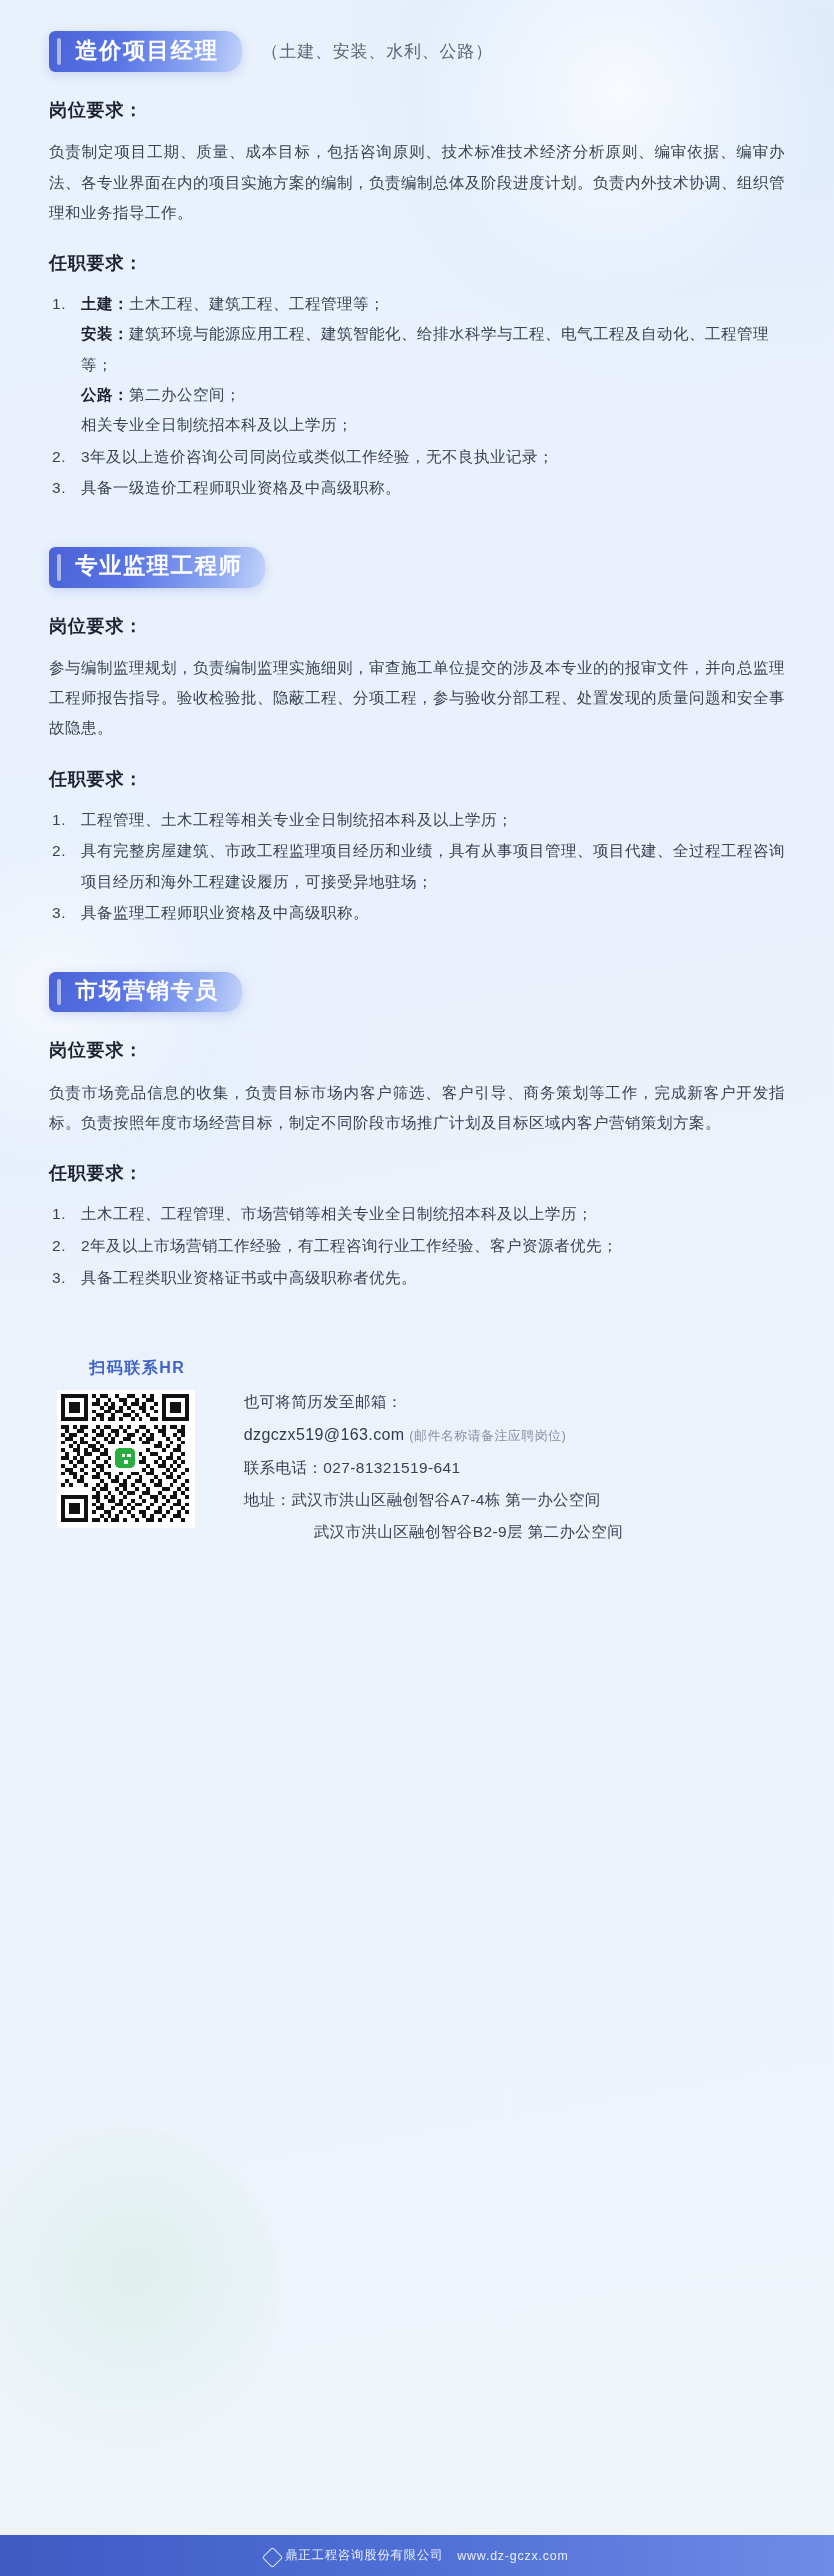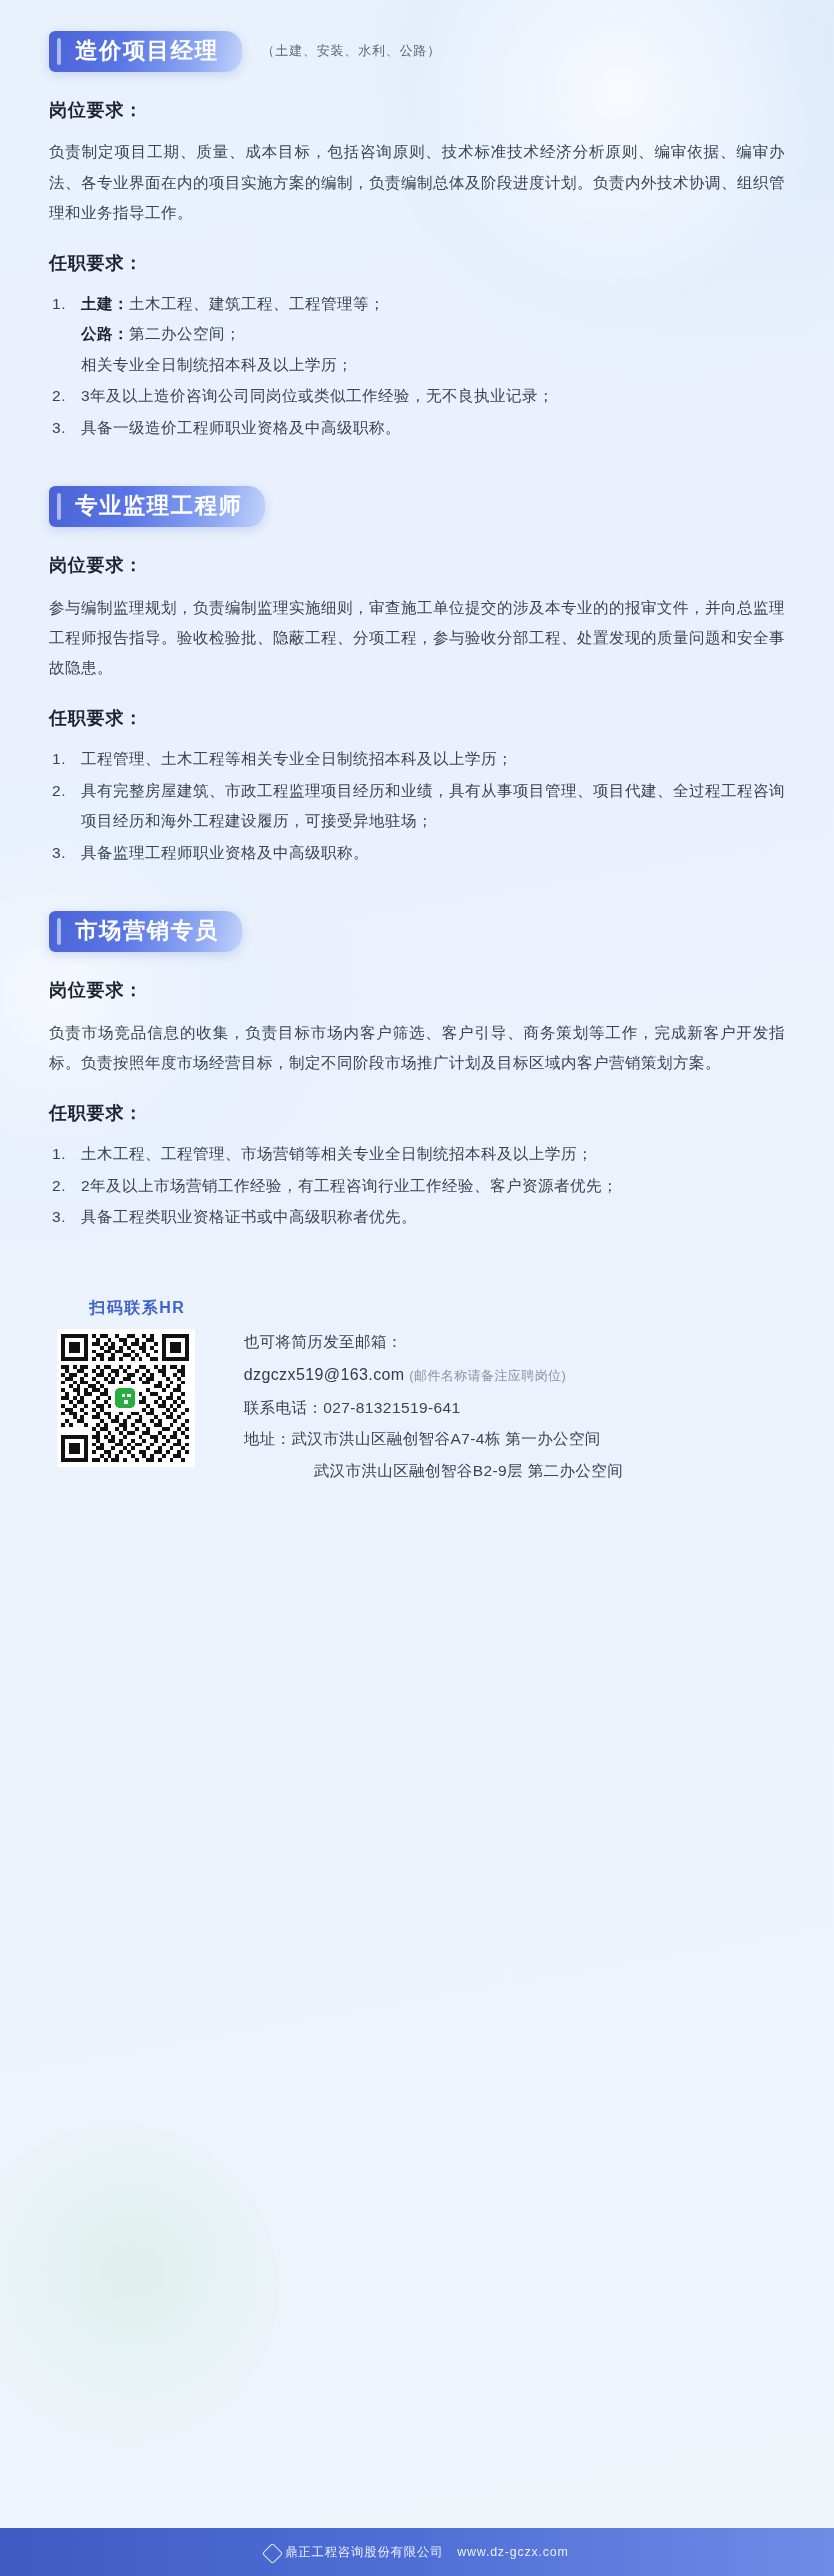--- a/index.html
+++ b/index.html
@@ -80,21 +80,21 @@
     content: "";
     position: absolute;
     left: 7.7px; top: 7px; bottom: 7px;
     width: 3.9px;
     border-radius: 2.3px;
     background: rgba(255,255,255,0.55);
   }
   .pill-text { padding-left: 6.2px; display: inline-block; }
   .pill-note {
     color: #5c6475;
-    font-size: 13px;
+    font-size: 17px;
     letter-spacing: 0.8px;
   }
 
   
   .sub-head {
     font-size: 18px;
     font-weight: 700;
     color: #1d2330;
     letter-spacing: 0.8px;
     margin: 23px 0 14px 0;
@@ -177,21 +177,21 @@
     color: #2f3a4c;
     font-size: 16px;
   }
   .mail-note { color: #8a92a3; font-size: 13px; }
   .addr-indent { padding-left: 70px; text-align: right; }
 
   
   .footer {
     position: absolute;
     left: 0; right: 0; bottom: 0;
-    height: 48px;
+    height: 41px;
     background: linear-gradient(90deg, #3e5bc4 0%, #4f6fd6 50%, #6f8ce6 100%);
     display: flex;
     align-items: center;
     justify-content: center;
     gap: 14px;
     color: #eaf0ff;
     font-size: 12.4px;
     letter-spacing: 0.8px;
   }
   .logo-mark {
@@ -224,20 +224,21 @@
         <span class="pill-note">（土建、安装、水利、公路）</span>
       </div>
 
       <div class="sub-head">岗位要求：</div>
       <p class="para">负责制定项目工期、质量、成本目标，包括咨询原则、技术标准技术经济分析原则、编审依据、编审办法、各专业界面在内的项目实施方案的编制，负责编制总体及阶段进度计划。负责内外技术协调、组织管理和业务指导工作。</p>
 
       <div class="sub-head">任职要求：</div>
       <ol class="req-list">
         <li>
           <span class="sub-line"><span class="lbl">土建：</span><span>土木工程、建筑工程、工程管理等；</span></span>
+          <span class="sub-line"><span class="lbl">安装：</span><span>建筑环境与能源应用工程、建筑智能化、给排水科学与工程、电气工程及自动化、工程管理等；</span></span>
           <span class="sub-line"><span class="lbl">公路：</span><span>第二办公空间；</span></span>
           <span class="sub-line"><span>相关专业全日制统招本科及以上学历；</span></span>
         </li>
         <li><span>3年及以上造价咨询公司同岗位或类似工作经验，无不良执业记录；</span></li>
         <li><span>具备一级造价工程师职业资格及中高级职称。</span></li>
       </ol>
     </section>
 
     <section class="job-block">
       <div class="job-head">

